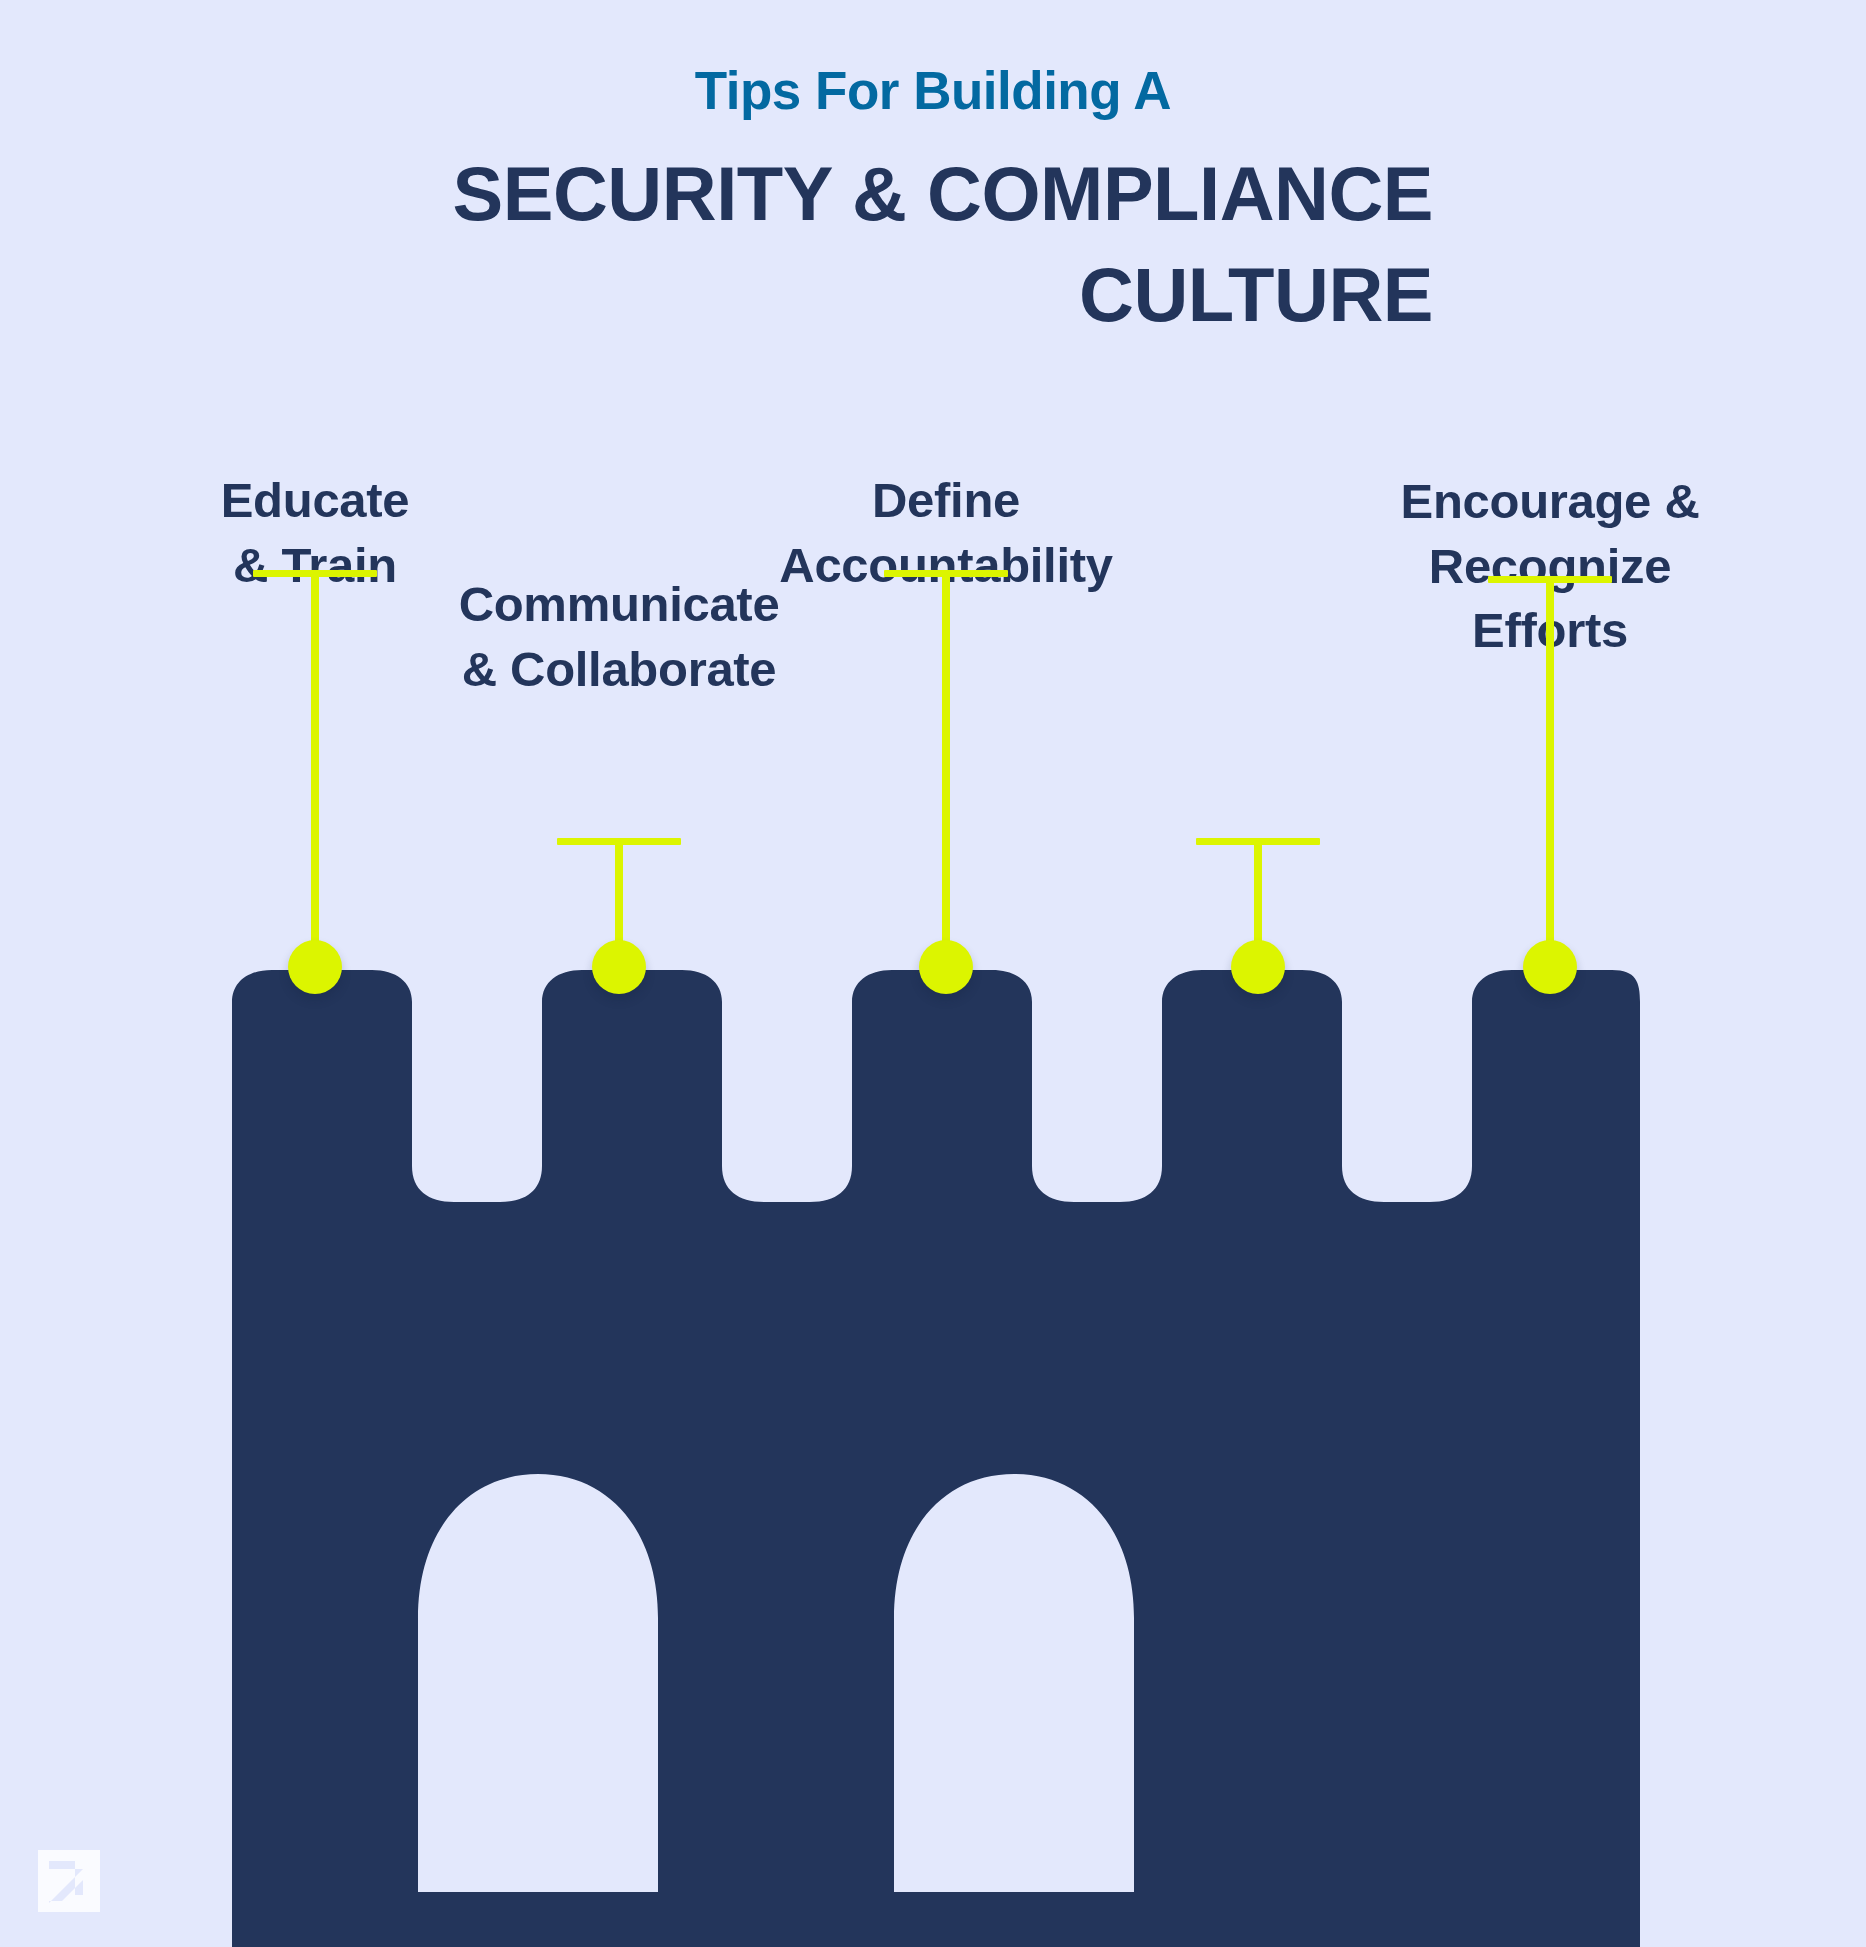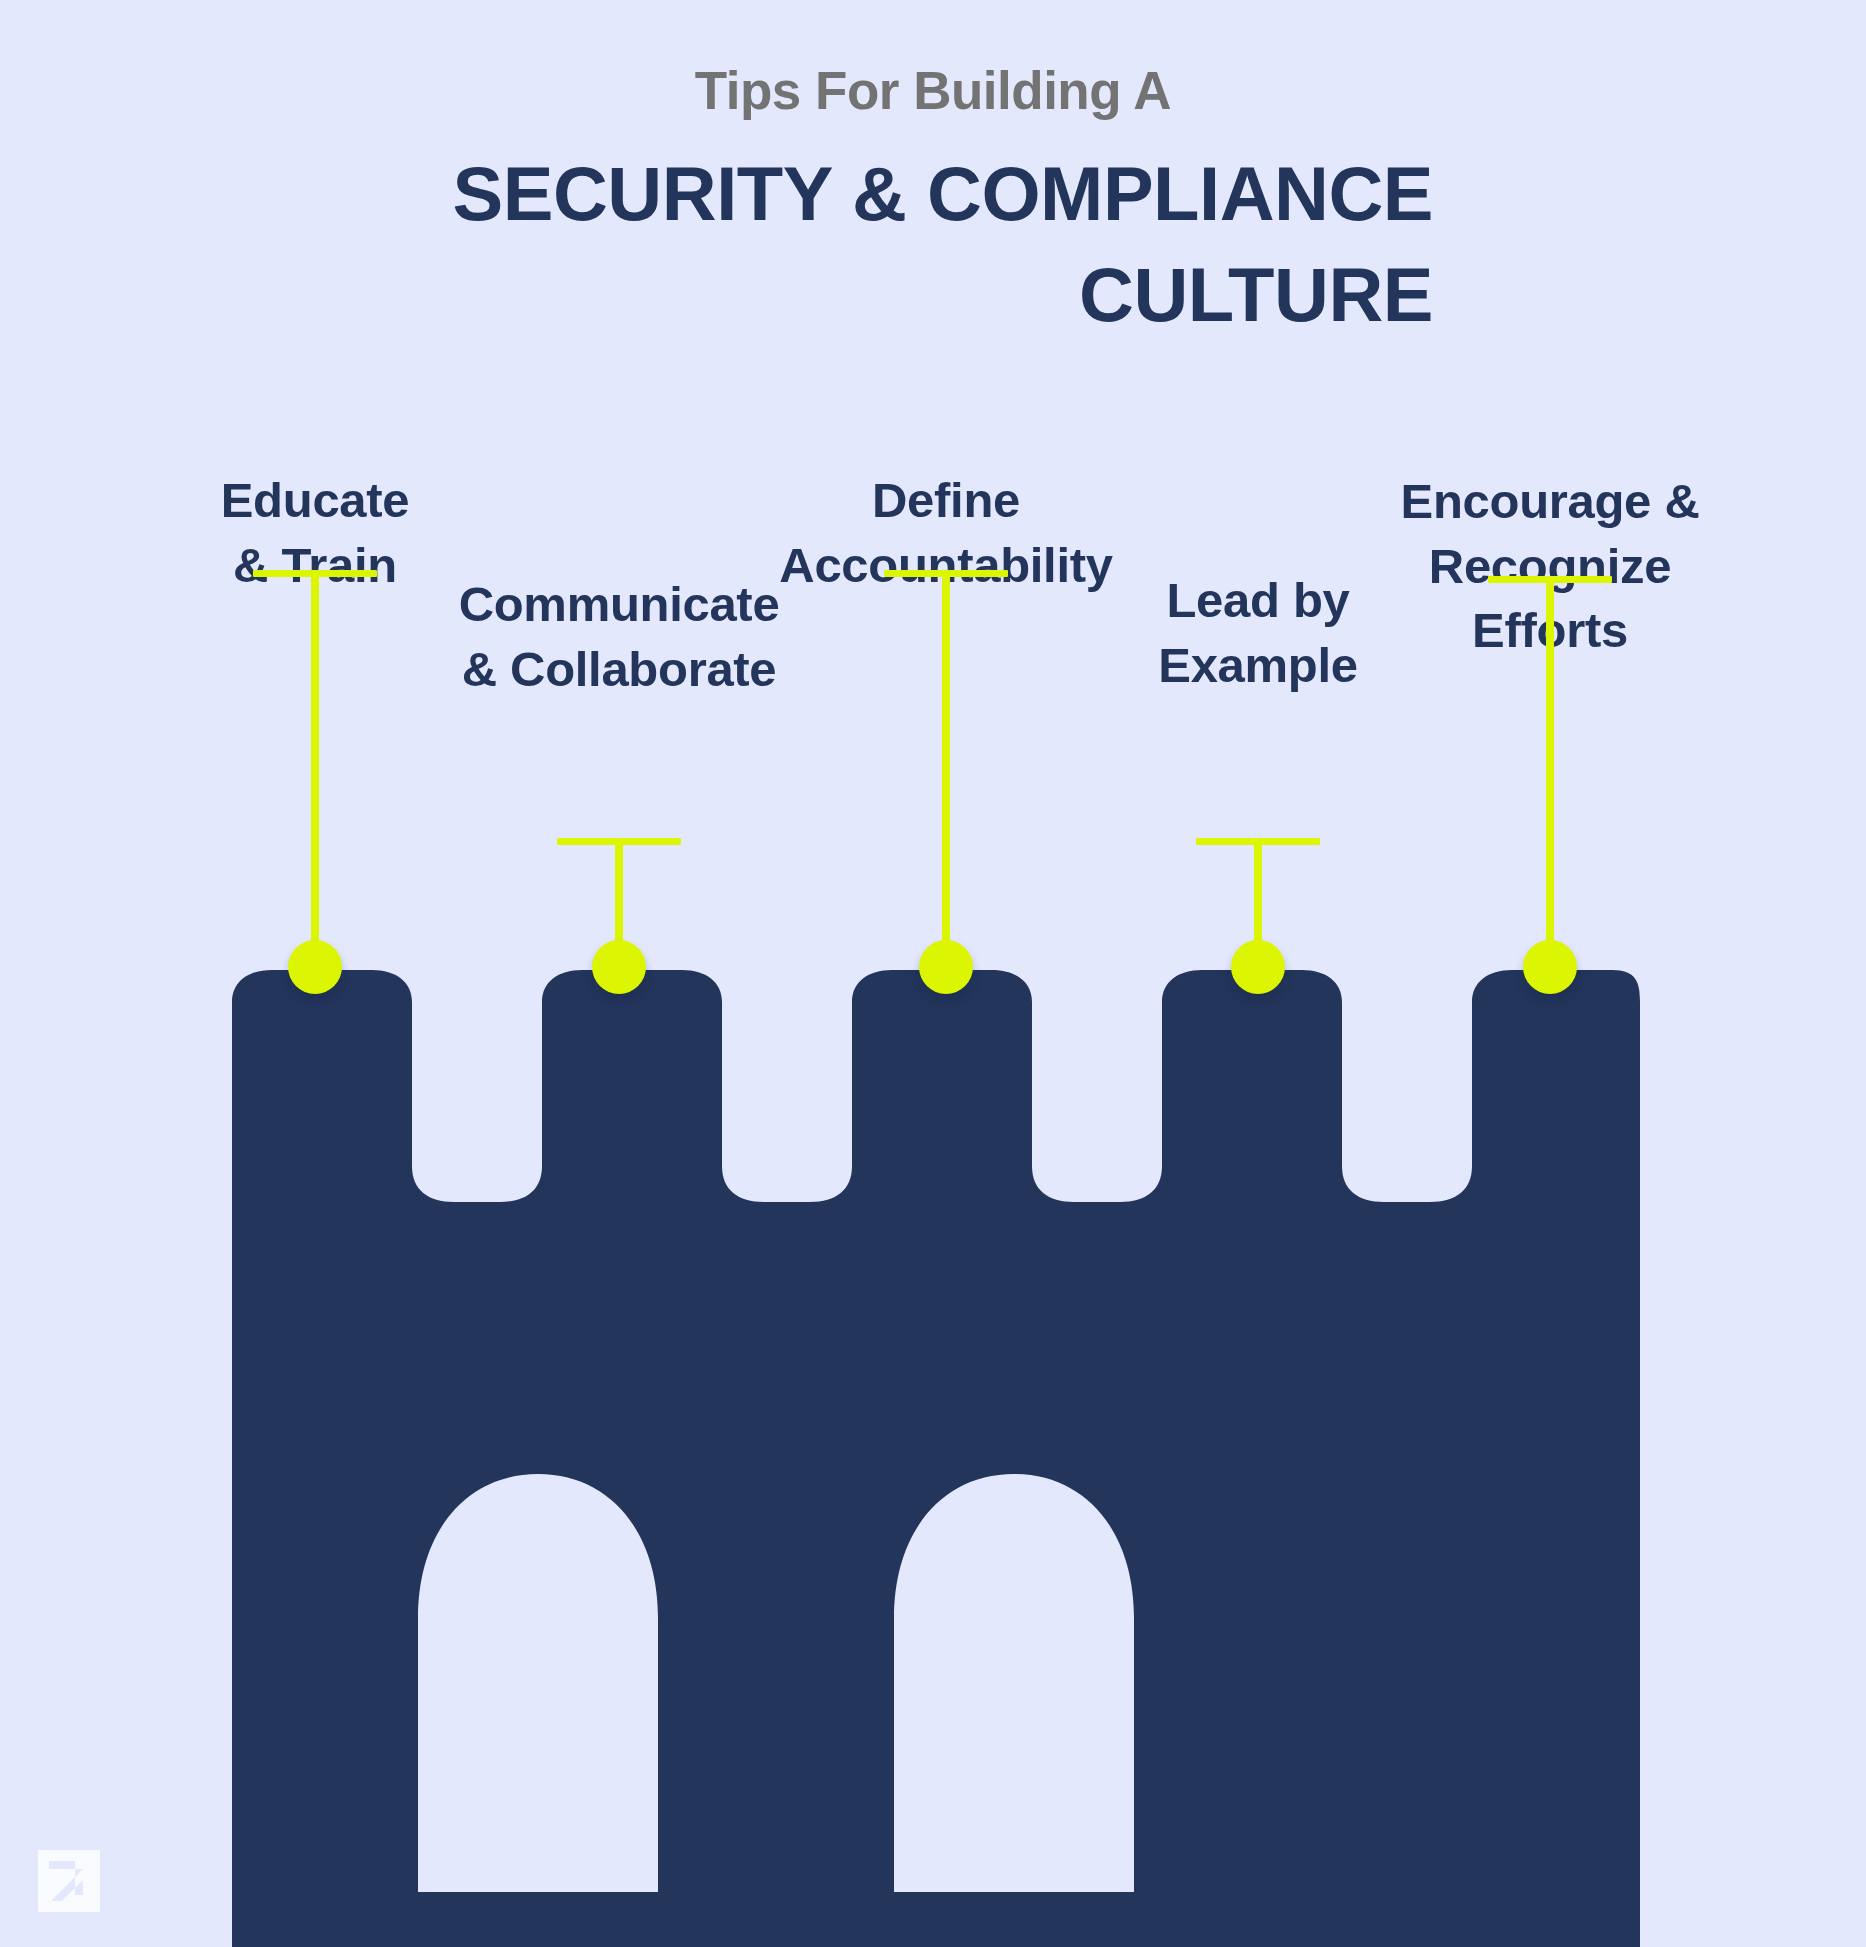--- a/index.html
+++ b/index.html
@@ -22,21 +22,21 @@
   .heading-block {
     position: absolute;
     top: 62px;
     left: 0;
     width: 1866px;
     text-align: center;
   }
   .eyebrow {
     font-size: 53px;
     font-weight: 700;
-    color: #737373;
+    color: #0369a1;
     letter-spacing: -0.5px;
     line-height: 1.1;
     margin: 0 0 24px 0;
   }
   .headline {
     font-size: 76px;
     font-weight: 800;
     color: #23355b;
     line-height: 1.32;
     letter-spacing: -0.5px;
@@ -122,22 +122,20 @@
   <div class="conn-bar" style="left:557px; top:838px; width:124px;"></div>
   <div class="conn-stem" style="left:615px; top:838px; height:132px;"></div>
   <div class="conn-dot" style="left:592px; top:940px;"></div>
 
   <div class="tip" style="left:761px; top:468px; width:370px;">Define
 Accountability</div>
   <div class="conn-bar" style="left:884px; top:570px; width:124px;"></div>
   <div class="conn-stem" style="left:942px; top:570px; height:400px;"></div>
   <div class="conn-dot" style="left:919px; top:940px;"></div>
 
-  <div class="tip" style="left:1073px; top:568px; width:370px;">Lead by
-Example</div>
   <div class="conn-bar" style="left:1196px; top:838px; width:124px;"></div>
   <div class="conn-stem" style="left:1254px; top:838px; height:132px;"></div>
   <div class="conn-dot" style="left:1231px; top:940px;"></div>
 
   <div class="tip" style="left:1365px; top:469px; width:370px;">Encourage &amp;
 Recognize Efforts</div>
   <div class="conn-bar" style="left:1488px; top:576px; width:124px;"></div>
   <div class="conn-stem" style="left:1546px; top:576px; height:394px;"></div>
   <div class="conn-dot" style="left:1523px; top:940px;"></div>
 

